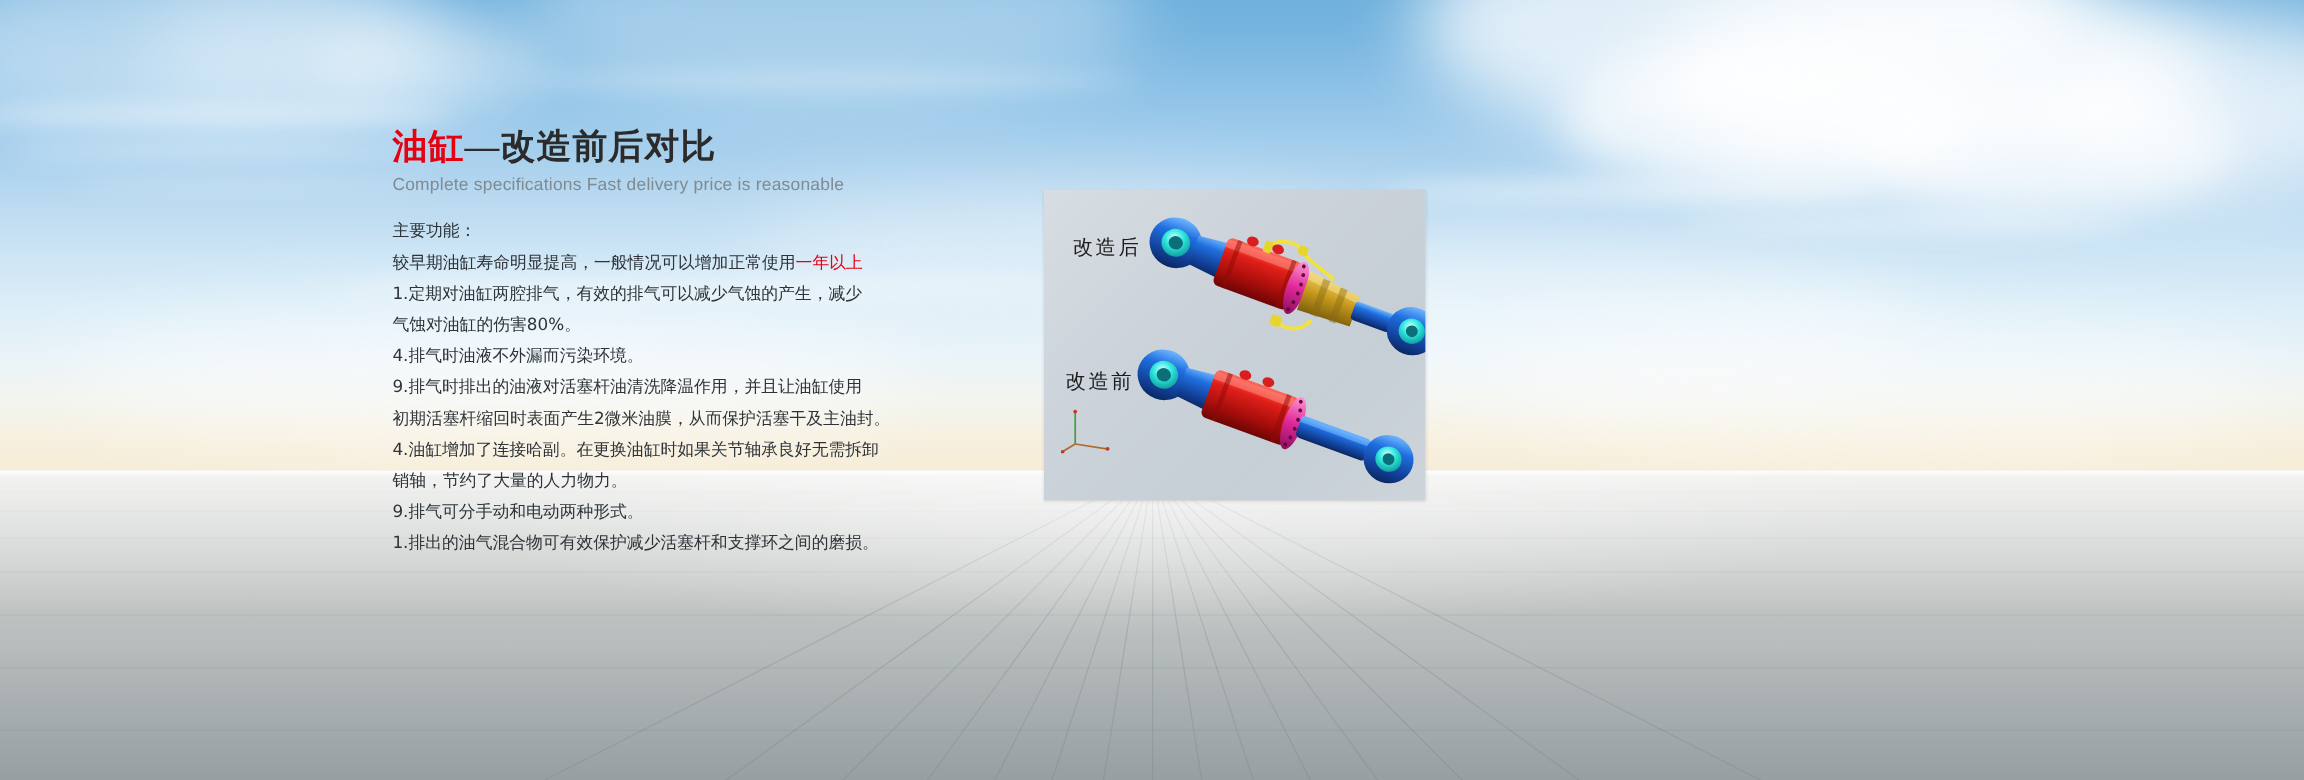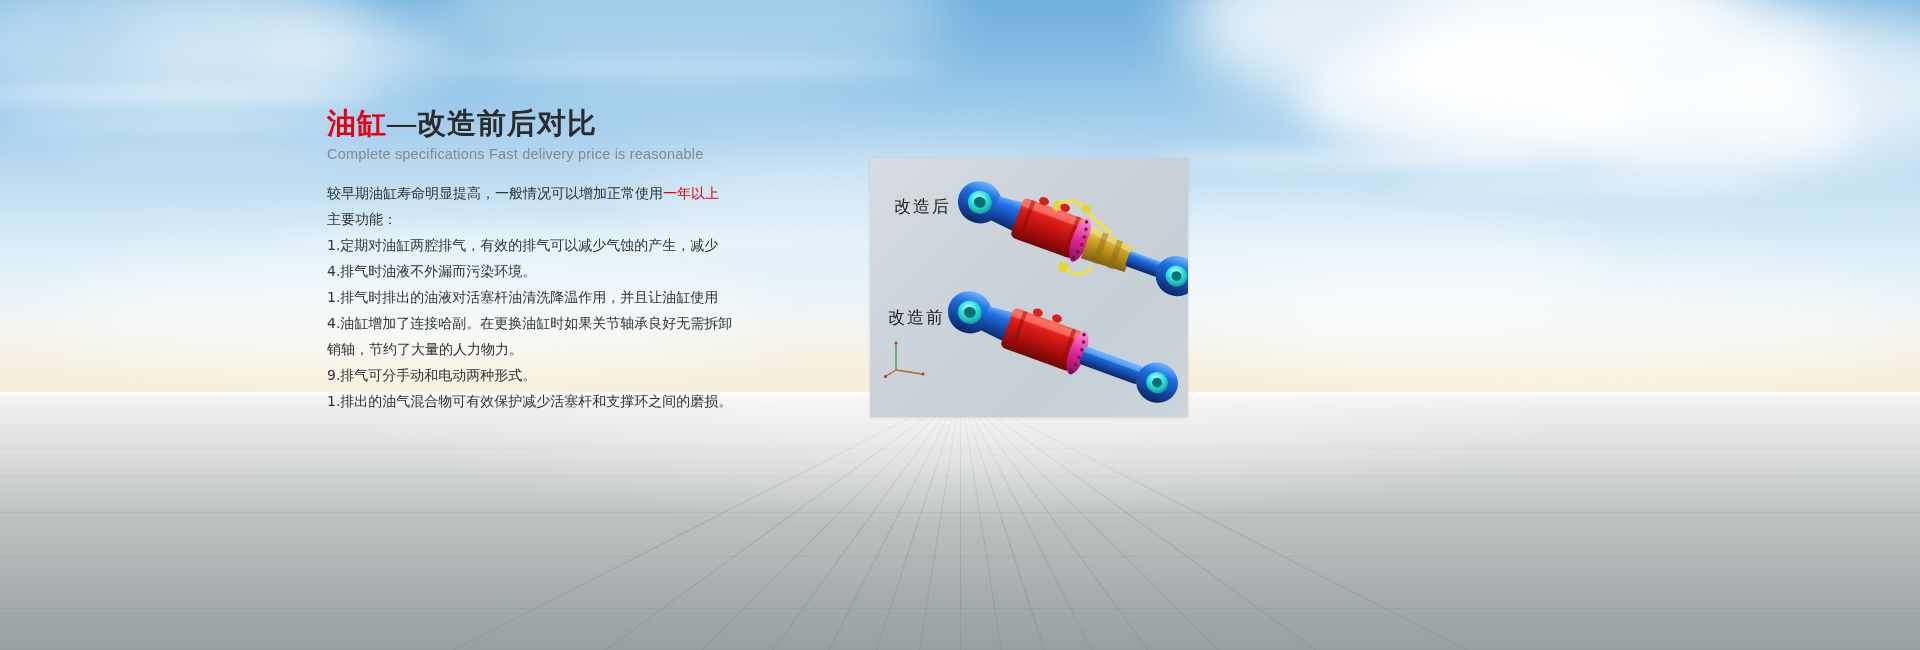--- a/index.html
+++ b/index.html
@@ -140,25 +140,27 @@
     <div class="gline-v" style="left:960px;height:900px;transform:rotate(-63deg);"></div>
     <div class="gsheen"></div>
     <div class="gvig"></div>
   </div>
 
   <div class="textblock">
     <h1 class="title"><span class="red">油缸</span><span>—改造前后对比</span></h1>
     <div class="subtitle">Complete specifications Fast delivery price is reasonable</div>
 
     <div class="body">
+      <p>主要功能：</p>
       <p><span>较早期油缸寿命明显提高，一般情况可以增加正常使用</span><span class="red">一年以上</span></p>
-      <p>主要功能：</p>
       <p>1.定期对油缸两腔排气，有效的排气可以减少气蚀的产生，减少</p>
+      <p>气蚀对油缸的伤害80%。</p>
       <p>4.排气时油液不外漏而污染环境。</p>
-      <p>1.排气时排出的油液对活塞杆油清洗降温作用，并且让油缸使用</p>
+      <p>9.排气时排出的油液对活塞杆油清洗降温作用，并且让油缸使用</p>
+      <p>初期活塞杆缩回时表面产生2微米油膜，从而保护活塞干及主油封。</p>
       <p>4.油缸增加了连接哈副。在更换油缸时如果关节轴承良好无需拆卸</p>
       <p>销轴，节约了大量的人力物力。</p>
       <p>9.排气可分手动和电动两种形式。</p>
       <p>1.排出的油气混合物可有效保护减少活塞杆和支撑环之间的磨损。</p>
     </div>
   </div>
 
   <div class="panel">
 
     <svg width="318" height="259" viewBox="0 0 318 259">

